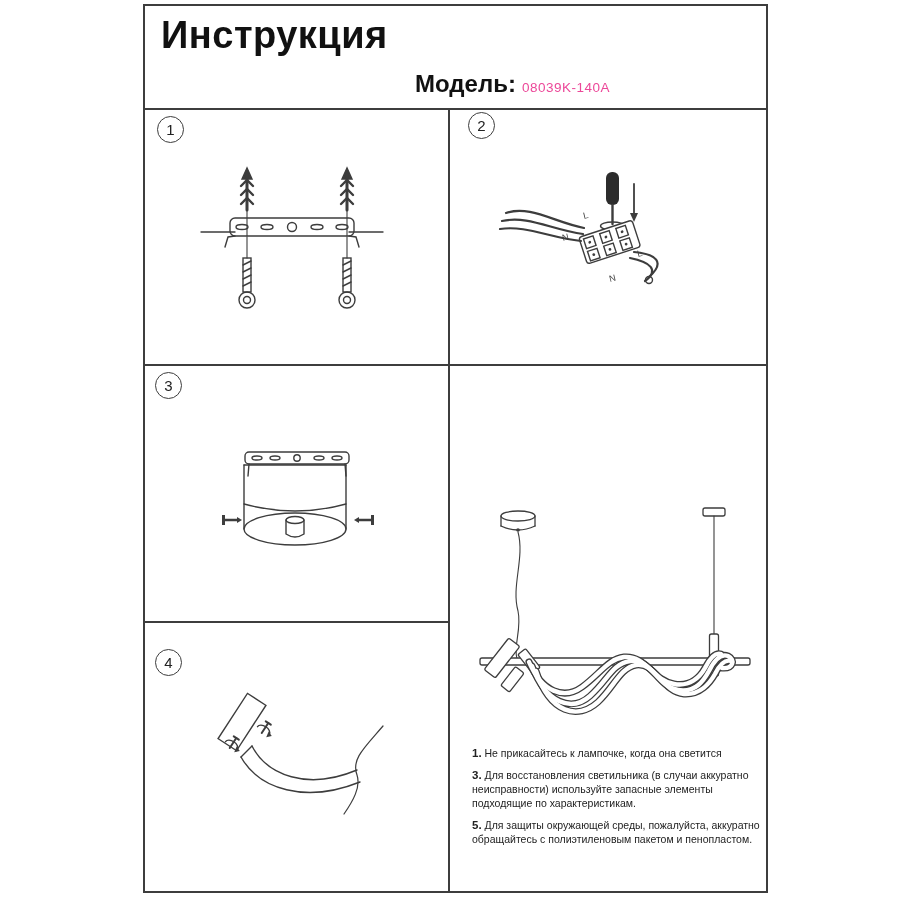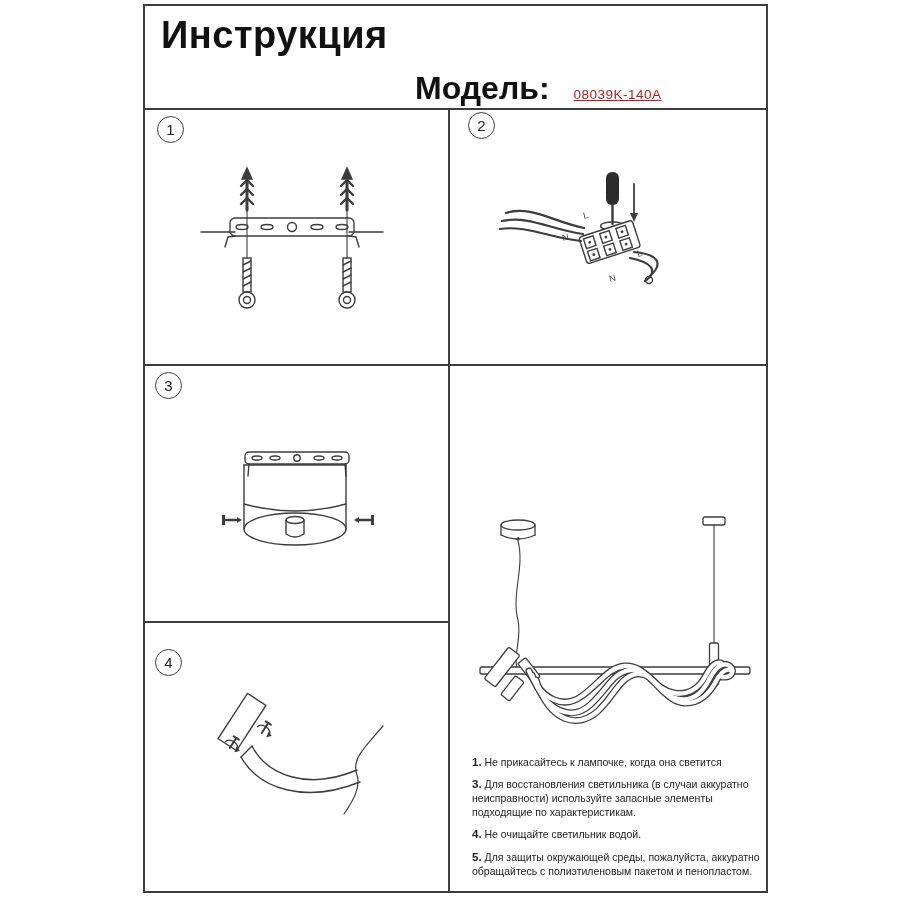--- a/index.html
+++ b/index.html
@@ -7,28 +7,28 @@
   .page{position:relative;width:900px;height:900px;background:#ffffff;overflow:hidden;}
   .sheet{position:absolute;left:143px;top:4px;width:625px;height:889px;border:2px solid #3d3d3d;background:#ffffff;box-sizing:border-box;}
   .divider{position:absolute;background:#3d3d3d;}
   .div-h1{left:0;top:102px;width:621px;height:2px;}
   .div-h2{left:0;top:358px;width:621px;height:2px;}
   .div-h3{left:0;top:615px;width:305px;height:2px;}
   .div-v{left:303px;top:102px;width:2px;height:783px;}
   .header{position:absolute;left:0;top:0;width:621px;height:102px;}
   .title{position:absolute;left:16px;top:8px;font-size:38px;font-weight:bold;letter-spacing:0.5px;margin:0;color:#111;}
   .model-row{position:absolute;left:270px;top:64px;display:flex;align-items:baseline;}
-  .model-label{font-size:32px;font-weight:bold;color:#111;}
-  .model-value{font-size:13.5px;color:#b91c1c;margin-left:24px;letter-spacing:0.5px;text-decoration:underline;}
+  .model-label{font-size:24px;font-weight:bold;color:#111;}
+  .model-value{font-size:13.5px;color:#ec4899;margin-left:6px;letter-spacing:0.5px;}
   .panel{position:absolute;box-sizing:border-box;}
   .p1{left:0;top:104px;width:303px;height:254px;}
   .p2{left:305px;top:104px;width:316px;height:254px;}
   .p3{left:0;top:360px;width:303px;height:255px;}
   .p4{left:0;top:617px;width:303px;height:268px;}
-  .p5{left:305px;top:369px;width:316px;height:525px;}
+  .p5{left:305px;top:360px;width:316px;height:525px;}
   .badge{position:absolute;width:25px;height:25px;border:1.6px solid #3d3d3d;border-radius:50%;
          display:flex;align-items:center;justify-content:center;font-size:15px;color:#222;background:#fff;z-index:3;}
   .b1{left:12px;top:6px;} .b2{left:18px;top:2px;} .b3{left:10px;top:6px;} .b4{left:10px;top:26px;}
   .art{position:absolute;left:0;top:0;width:100%;height:100%;}
   .instructions{position:absolute;left:22px;top:380px;width:294px;}
   .instr-item{font-size:10.5px;line-height:1.3;margin-bottom:7.5px;color:#222;}
   .instr-item b{font-size:11.5px;}
 </style>
 </head>
 <body>
@@ -279,24 +279,20 @@
       <div class="instructions">
         <div class="instr-item">
           <b>1.</b>
           <span>Не прикасайтесь к лампочке, когда она светится</span>
         </div>
         <div class="instr-item">
           <b>3.</b>
           <span>Для восстановления светильника (в случаи аккуратно неисправности) используйте запасные элементы подходящие по характеристикам.</span>
         </div>
         <div class="instr-item">
-          <b>4.</b>
-          <span>Не очищайте светильник водой.</span>
-        </div>
-        <div class="instr-item">
           <b>5.</b>
           <span>Для защиты окружающей среды, пожалуйста, аккуратно обращайтесь с полиэтиленовым пакетом и пенопластом.</span>
         </div>
       </div>
     </section>
 
   </div>
 </div>
 
 </body></html>

